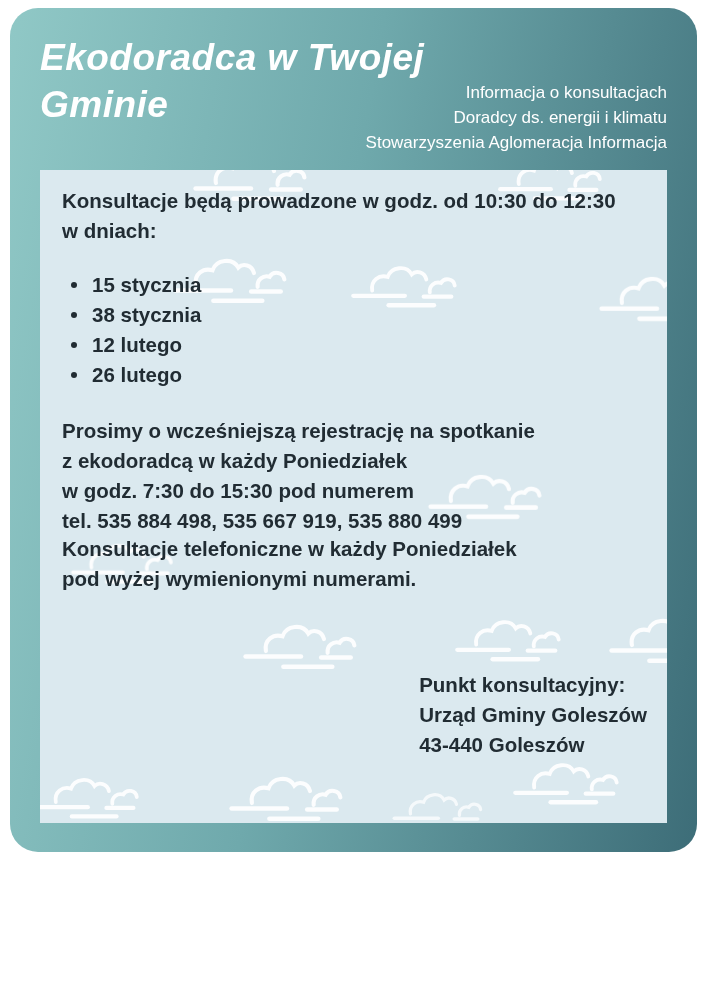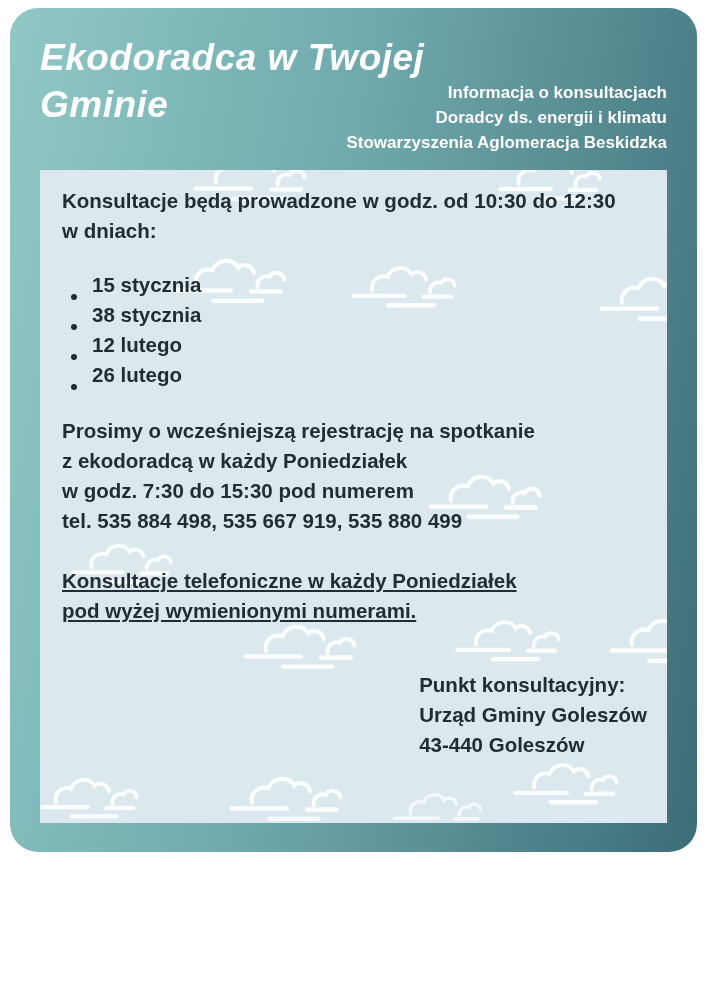--- a/index.html
+++ b/index.html
@@ -13,34 +13,34 @@
     background:linear-gradient(100deg,#90c8c6 0%,#6fa9ac 45%,#3d6d78 100%);
     border-radius:28px;
   }
   .poster-title{
     position:absolute;left:30px;top:26px;
     color:#ffffff;font-size:37px;font-weight:bold;font-style:italic;
     line-height:47px;letter-spacing:0.5px;white-space:nowrap;
   }
   .header-info{
     position:absolute;right:30px;top:72px;text-align:right;
-    color:#ffffff;font-size:17px;font-weight:bold;line-height:25px;white-space:nowrap;
+    color:#ffffff;font-size:17px;font-weight:normal;line-height:25px;white-space:nowrap;
   }
   .card{
     position:absolute;left:30px;top:162px;width:627px;height:653px;
     background:#dbe9ef;overflow:hidden;
   }
   .clouds{position:absolute;left:0;top:0;pointer-events:none;}
   .card-text{position:absolute;color:#212c33;font-weight:bold;font-size:20.5px;line-height:30px;white-space:nowrap;}
   .intro{left:22px;top:16px;}
   .dates{left:22px;top:100px;}
-  .date-row{display:flex;align-items:flex-end;height:30px;}
+  .date-row{display:flex;align-items:center;height:30px;}
   .dot{width:6px;height:6px;border-radius:50%;background:#212c33;margin-left:9px;margin-right:15px;flex:none;}
   .registration{left:22px;top:246px;}
-  .phones{left:22px;top:396px;text-decoration:underline;}
+  .phones{left:22px;top:364px;}
   .contact{right:20px;top:500px;}
   .footer{position:absolute;left:0;top:852px;width:707px;height:148px;background:#ffffff;}
 </style>
 </head>
 <body>
 
 <svg width="0" height="0" style="position:absolute" aria-hidden="true">
   <defs>
     <symbol id="cloud" viewBox="0 0 130 64">
       <g fill="none" stroke="#ffffff" stroke-width="4.5" stroke-linecap="round">
@@ -57,21 +57,21 @@
 </svg>
 
 <div class="panel">
   <div class="poster-title">
     <div>Ekodoradca w Twojej</div>
     <div>Gminie</div>
   </div>
   <div class="header-info">
     <div>Informacja o konsultacjach</div>
     <div>Doradcy ds. energii i klimatu</div>
-    <div>Stowarzyszenia Aglomeracja Beskidzka</div>
+    <div>Stowarzyszenia Aglomeracja Informacja</div>
   </div>
 
   <div class="card">
     <svg class="clouds" width="627" height="653" viewBox="0 0 627 653">
       <g opacity="0.9">
         <use href="#cloud" x="150" y="-22" width="120" height="59"></use>
         <use href="#cloud" x="455" y="-18" width="110" height="54"></use>
         <use href="#cloud" x="130" y="80" width="120" height="59"></use>
         <use href="#cloud" x="308" y="88" width="112" height="55"></use>
         <use href="#cloud" x="556" y="98" width="120" height="59"></use>

